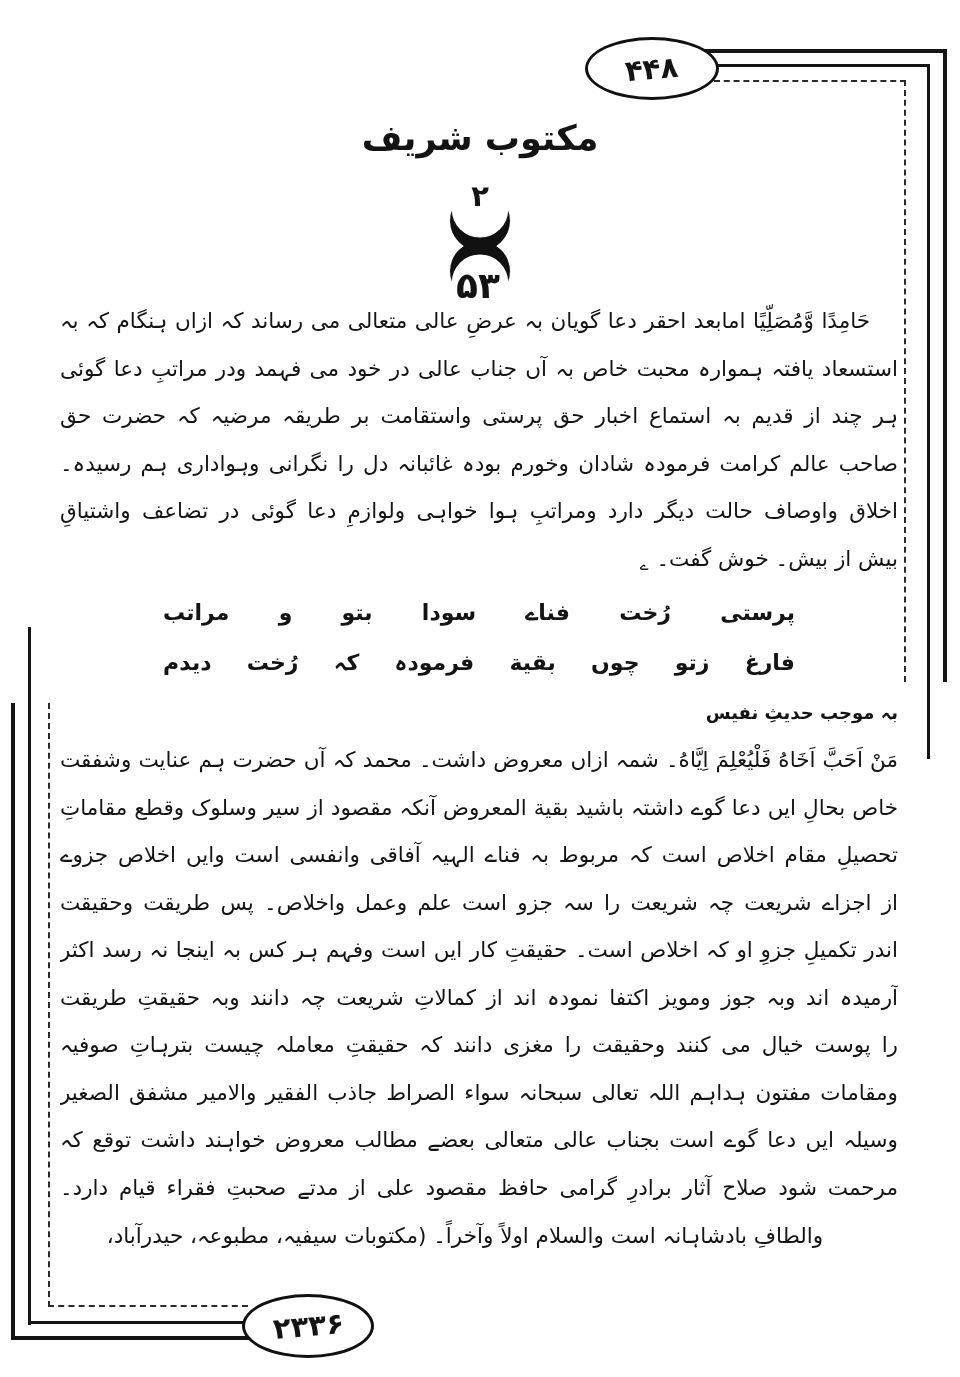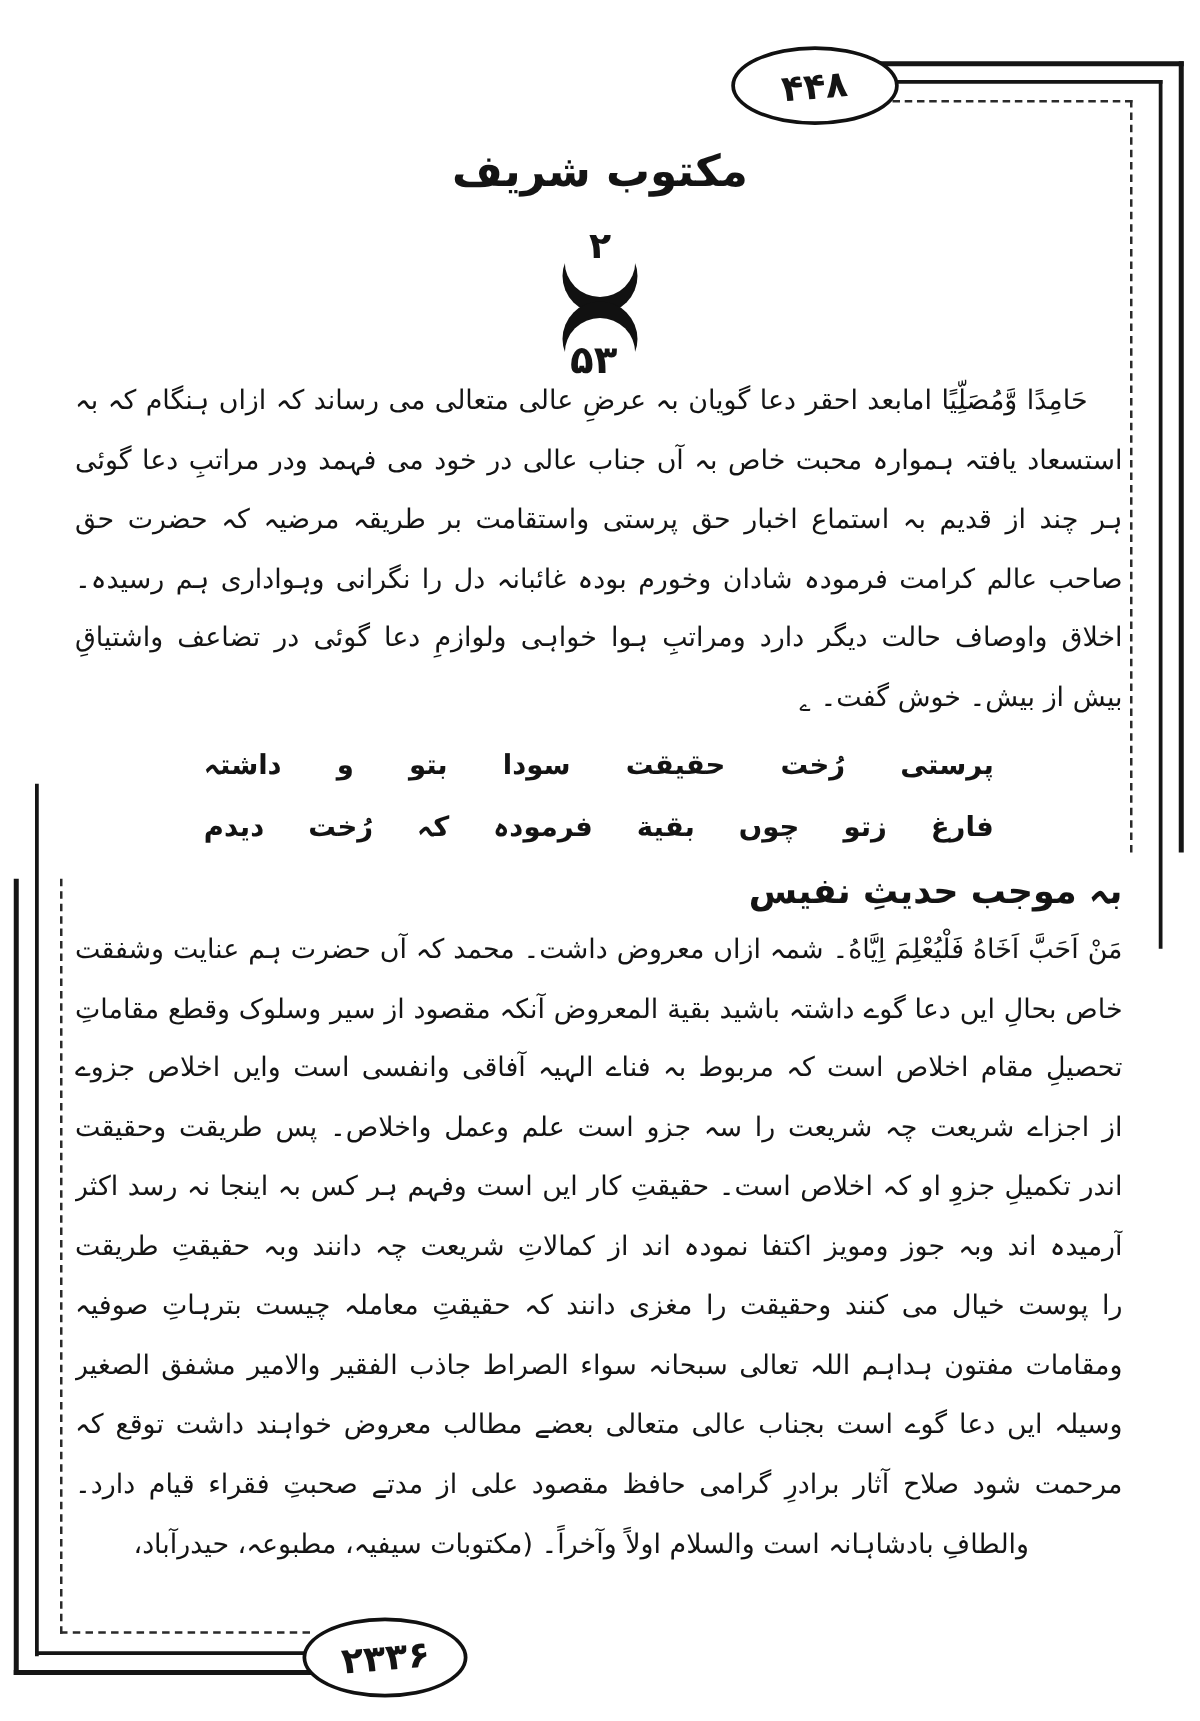--- a/index.html
+++ b/index.html
@@ -27,39 +27,39 @@
     font-size:35px;font-weight:bold;
   }
   .emblem{position:absolute;top:180px;left:432px;width:96px;height:132px;}
   .emblem svg{position:absolute;top:0;left:0;}
   .num-top{
     position:absolute;top:2px;left:50%;transform:translateX(-50%);
     font-size:29px;font-weight:bold;line-height:1;
   }
   .num-bottom{
     position:absolute;bottom:8px;left:24px;
-    font-size:31px;font-weight:bold;line-height:1;
+    font-size:36px;font-weight:bold;line-height:1;
   }
   
   .textblock{position:absolute;top:297px;left:60px;right:62px;}
   .line{
     font-size:21.5px;line-height:47.5px;height:47.5px;overflow:hidden;
     text-align:justify;text-align-last:justify;text-justify:inter-word;
     white-space:normal;
   }
   .line.first{padding-right:28px;}
   .line.partial{text-align:left;text-align-last:right;}
   .marker{font-size:15px;vertical-align:-4px;padding-right:8px;}
   .poem{width:632px;margin:6px auto 2px auto;}
   .verse{
     display:flex;justify-content:space-between;align-items:baseline;
     font-size:22px;font-weight:bold;height:50px;line-height:50px;overflow:hidden;
   }
   .hadith-head{
-    font-size:28px;line-height:46px;height:46px;text-align:right;font-weight:bold;
+    font-size:18px;line-height:46px;height:46px;text-align:right;font-weight:bold;
   }
   .line.closing{
     text-align:center;text-align-last:center;
     padding-left:40px;padding-right:68px;height:50px;line-height:50px;
   }
 </style>
 </head>
 <body>
 
 <div class="page">
@@ -113,25 +113,25 @@
     <div class="line">صاحب عالم کرامت فرمودہ شادان وخورم بودہ غائبانہ دل را نگرانی وہواداری ہم رسیدہ۔ لیکن بعد از مشاہدہ</div>
     <div class="line">اخلاق واوصاف حالت دیگر دارد ومراتبِ ہوا خواہی ولوازمِ دعا گوئی در تضاعف واشتیاقِ ملازمت گرامی</div>
     <div class="line partial">
       <span>بیش از بیش۔ خوش گفت۔</span><span class="marker">ے</span>
     </div>
 
     <div class="poem">
       <div class="verse">
         <span>پرستی</span>
         <span>رُخت</span>
-        <span>حقیقت</span>
+        <span>فناے</span>
         <span>سودا</span>
         <span>بتو</span>
         <span>و</span>
-        <span>داشتہ</span>
+        <span>مراتب</span>
       </div>
       <div class="verse">
         <span>فارغ</span>
         <span>زتو</span>
         <span>چوں</span>
         <span>بقیة</span>
         <span>فرمودہ</span>
         <span>کہ</span>
         <span>رُخت</span>
         <span>دیدم</span>

